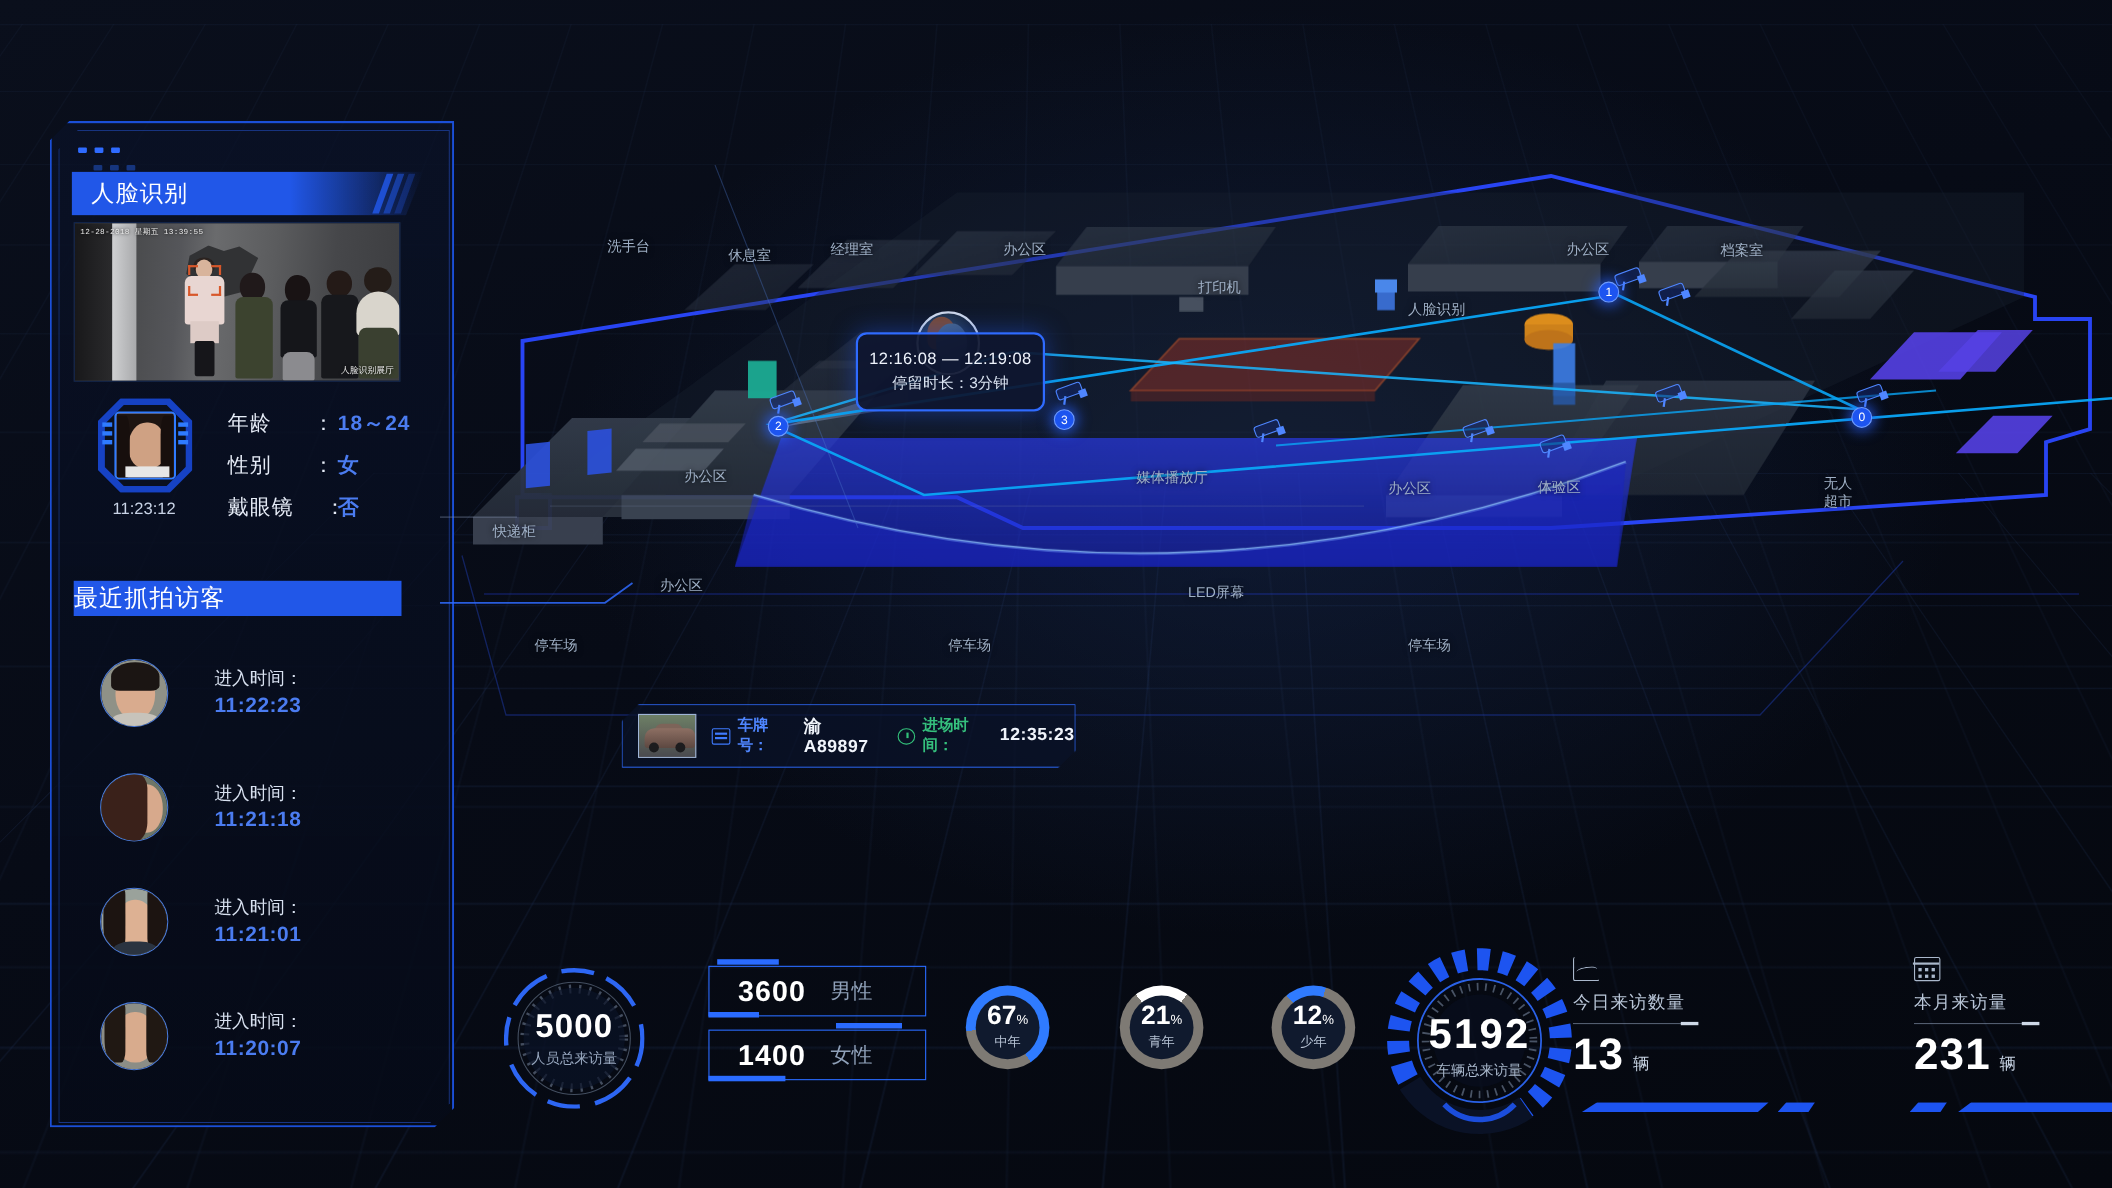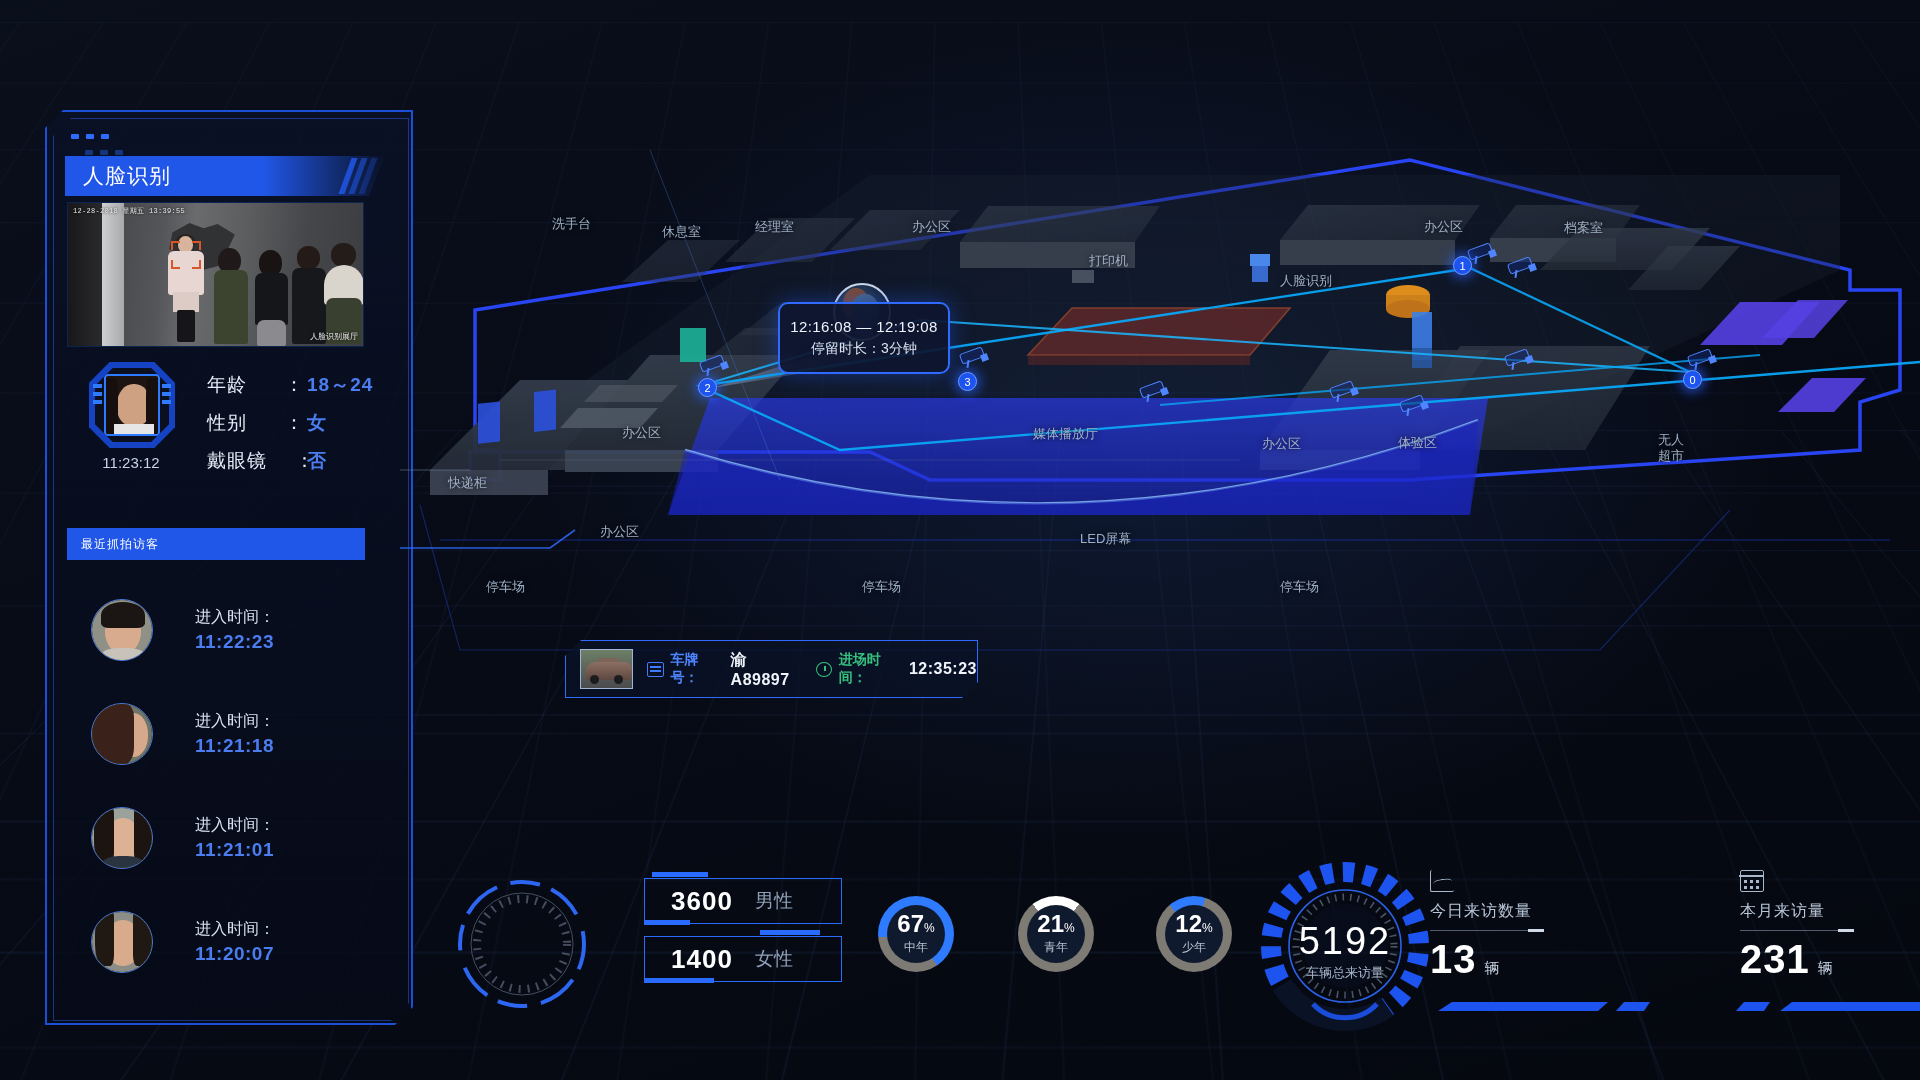--- a/index.html
+++ b/index.html
@@ -161,21 +161,21 @@
   .attr-row{display:flex;align-items:center;height:38px;font-size:19px;}
   .attr-label{color:#e6ecf7;letter-spacing:1px;min-width:74px;}
   .attr-colon{color:#e6ecf7;width:26px;text-align:center;}
   .attr-value{color:#4b7cf0;font-weight:bold;letter-spacing:1px;}
 
   
   .sub-title{
     position:absolute;left:22px;top:418px;width:298px;height:32px;
     background:#2157e8;display:flex;align-items:center;
   }
-  .sub-title span{font-size:12px;color:#fff;padding-left:14px;letter-spacing:1px;}
+  .sub-title span{font-size:22px;color:#fff;padding-left:0;letter-spacing:1px;}
   #visitor-list{position:absolute;left:22px;top:468px;width:310px;}
   .visitor{display:flex;align-items:center;height:104px;padding-left:24px;gap:42px;}
   .v-avatar{width:62px;height:62px;border-radius:50%;border:1px solid #4a7bdc;overflow:hidden;position:relative;flex:none;}
   .v-avatar .bg{position:absolute;inset:0;}
   .v-avatar .fc{position:absolute;border-radius:48%;}
   .v-meta{display:flex;flex-direction:column;gap:3px;}
   .v-label{font-size:16px;color:#d8e1f0;}
   .v-time{font-size:19px;color:#4b7cf0;font-weight:bold;letter-spacing:.5px;}
 
   
@@ -286,21 +286,21 @@
     border-top:1.6px solid #aab8cc;border-radius:40%;transform:skewY(-8deg);}
   .vstat .cap{font-size:16px;color:#b9c6d8;margin-top:9px;letter-spacing:1px;}
   .vstat .divider{width:110px;height:1px;background:rgba(160,178,205,.5);margin-top:8px;position:relative;}
   .vstat .divider::after{content:"";position:absolute;right:-4px;top:-1px;width:16px;height:3px;background:#cfd9e8;}
   .vstat .valrow{display:flex;align-items:baseline;gap:8px;margin-top:6px;}
   .vstat .val{font-size:40px;color:#fff;font-weight:bold;letter-spacing:1px;}
   .vstat .unit{font-size:15px;color:#c6d2e2;}
 
   #gauge{position:absolute;left:835px;top:6px;width:180px;height:180px;}
   #gauge .gnum{position:absolute;left:0;right:0;top:64px;text-align:center;
-    font-size:38px;color:#fff;font-weight:normal;letter-spacing:2px;}
+    font-size:38px;color:#fff;font-weight:bold;letter-spacing:2px;}
   #gauge .gcap{position:absolute;left:0;right:0;top:108px;text-align:center;
     font-size:13px;color:#a9b8cc;}
 
   .deco-bar{position:absolute;height:9px;background:#1d54f0;}
 </style>
 </head>
 <body>
 
 <div id="stage">
   <div class="bg-grid"></div>
@@ -693,20 +693,24 @@
   </div>
 
   <div id="bottom-stats">
 
     <div class="ring-wrap" style="left:38px;top:30px">
       <svg viewBox="0 0 128 128" style="position:absolute;inset:0">
         <circle cx="64" cy="64" r="62" fill="none" stroke="#2f6bff" stroke-width="4" stroke-dasharray="26 12 40 14 30 12 36 18" opacity=".95"></circle>
         <circle cx="64" cy="64" r="51" fill="none" stroke="#8fa1bd" stroke-width="1" opacity=".45"></circle>
         <circle cx="64" cy="64" r="45" fill="none" stroke="#7f90aa" stroke-width="8" stroke-dasharray="2 7" opacity=".5"></circle>
       </svg>
+      <div class="ring-inner">
+        <div class="ring-num">5000</div>
+        <div class="ring-cap">人员总来访量</div>
+      </div>
     </div>
 
     <div class="stat-box" style="left:224px;top:28px">
       <span class="num">3600</span>
       <span class="cap">男性</span>
     </div>
     <div class="box-tick" style="left:232px;top:22px;width:56px"></div>
     <div class="box-tick" style="left:224px;top:70px;width:46px"></div>
 
     <div class="stat-box" style="left:224px;top:86px">

